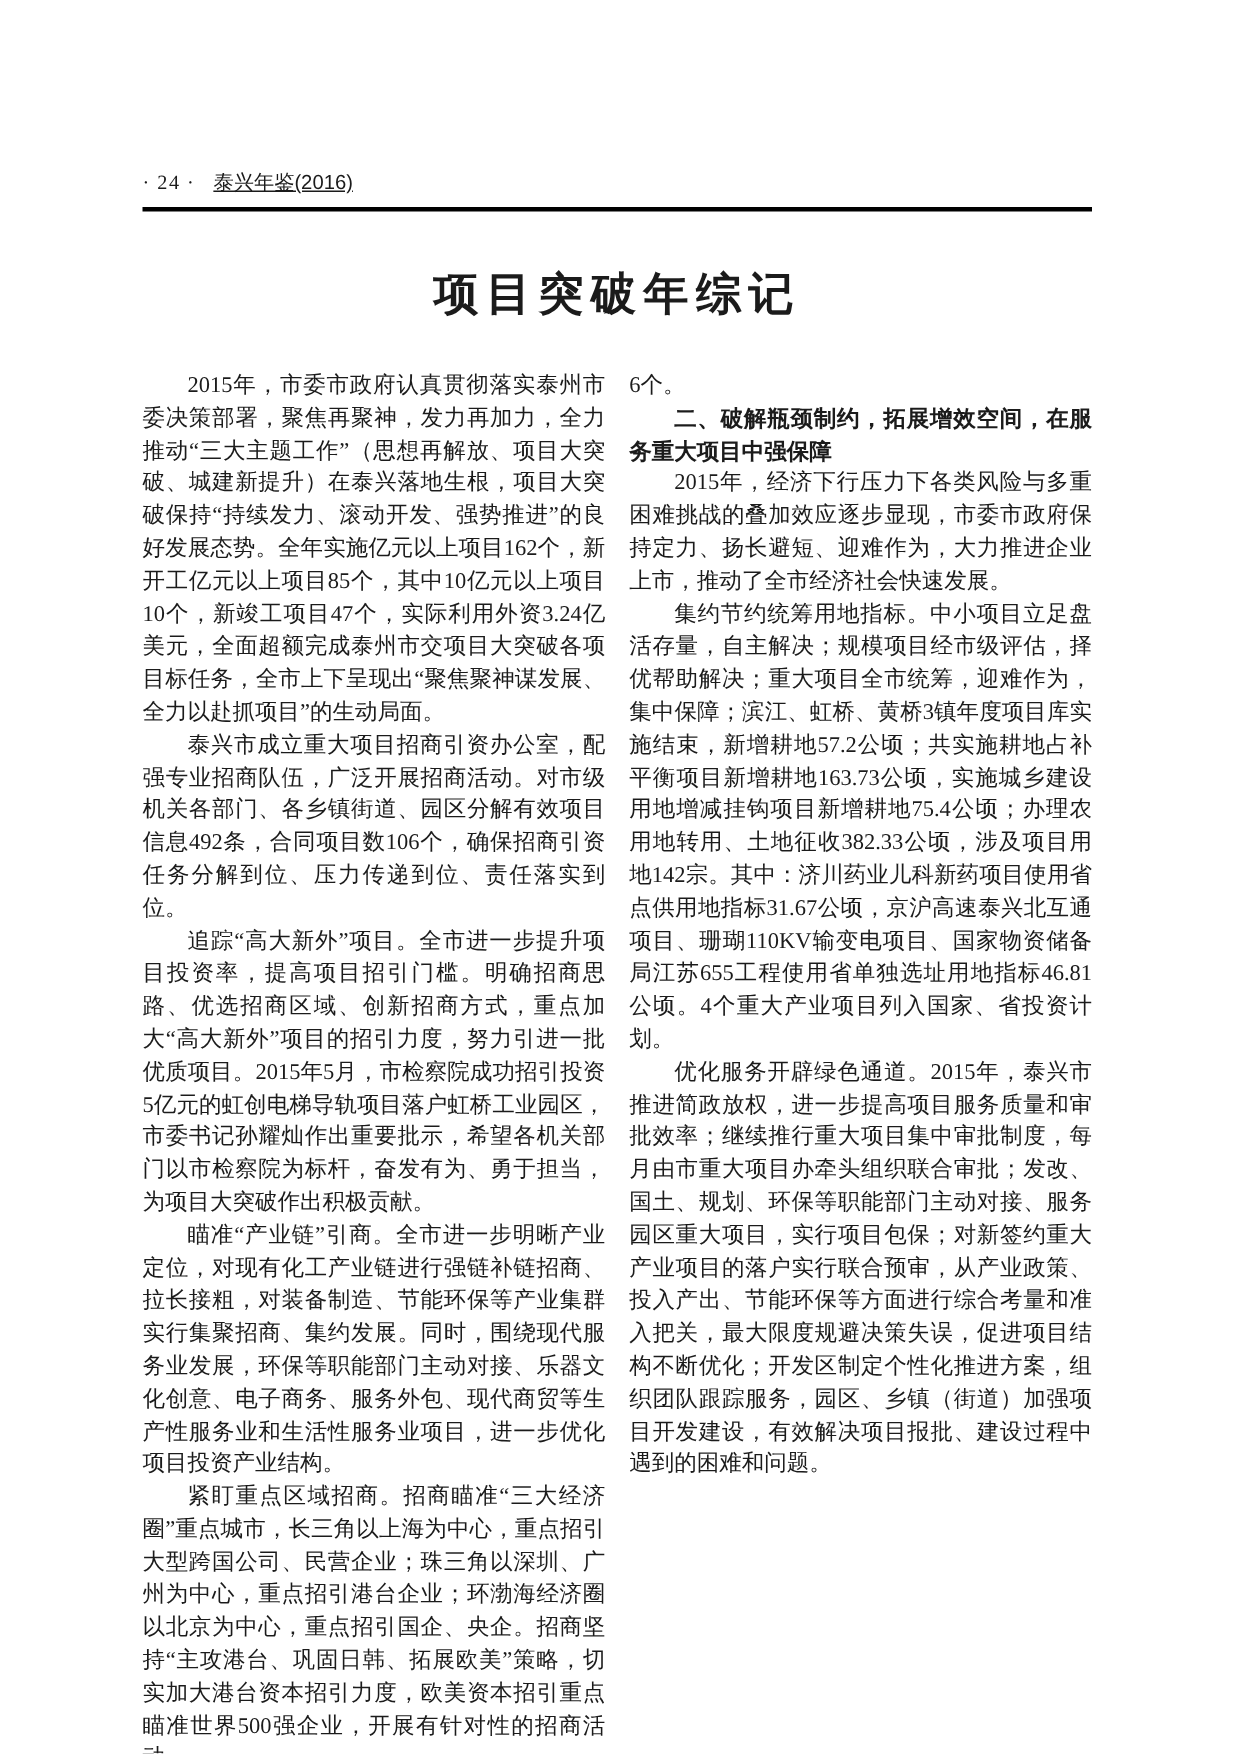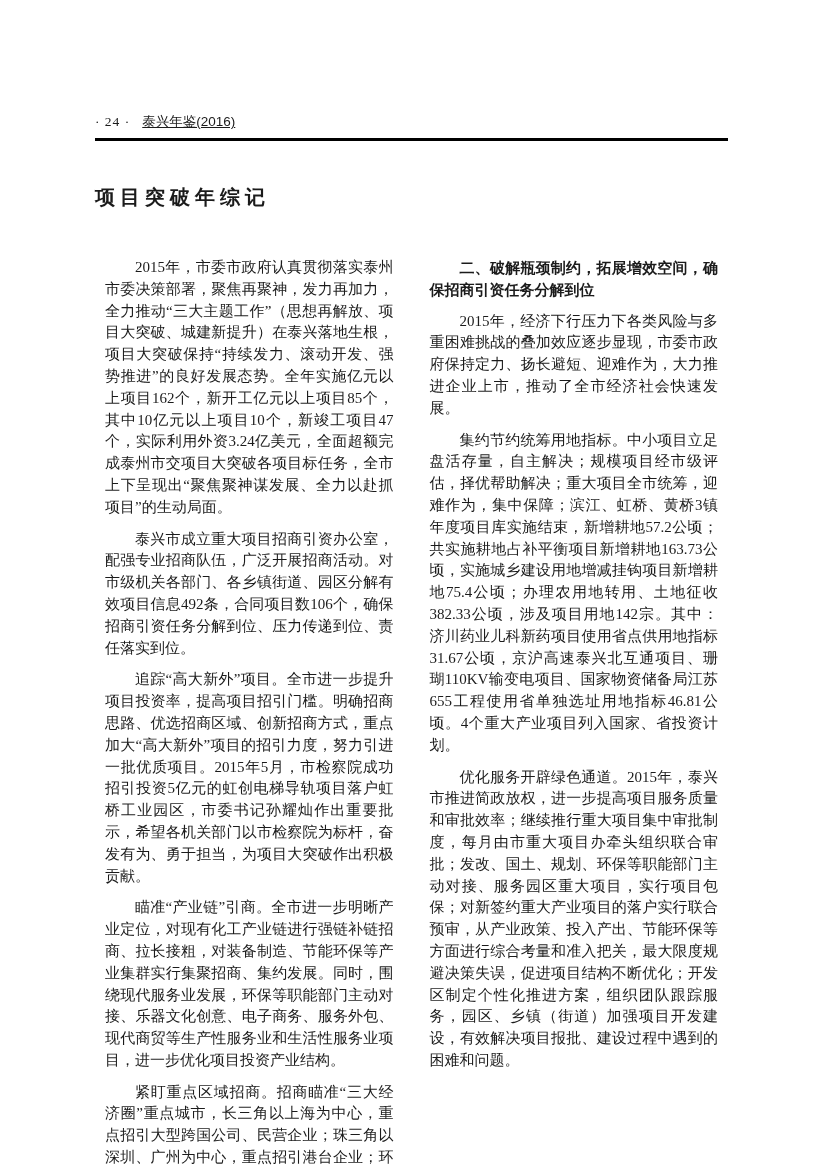--- a/index.html
+++ b/index.html
@@ -41,40 +41,41 @@
     text-decoration: underline;
   }
   .header-rule {
     height: 3px;
     background: var(--rule);
     margin-top: 7px;
     border: none;
   }
   .article-title {
     margin: 36px 0 0 0;
+    text-align: center;
     font-family: "Liberation Sans", "DejaVu Sans", sans-serif;
     font-weight: 700;
-    font-size: 20px;
+    font-size: 30px;
     line-height: 40px;
     letter-spacing: 5px;
     color: var(--text);
   }
   .columns {
     display: flex;
     gap: 16px;
     margin-top: 30px;
     font-size: 15px;
     line-height: 21.8px;
   }
   .column {
     flex: 1;
     min-width: 0;
   }
   .block {
-    margin: 10px;
+    margin: 0;
     text-indent: 2em;
     text-align: justify;
   }
   .block.continuation {
     text-indent: 0;
   }
   .block.heading {
     font-weight: 700;
     font-family: "Liberation Sans", "DejaVu Sans", sans-serif;
   }
@@ -95,20 +96,21 @@
 
   <div class="columns">
     <div class="column">
         <p class="block paragraph">2015年，市委市政府认真贯彻落实泰州市委决策部署，聚焦再聚神，发力再加力，全力推动“三大主题工作”（思想再解放、项目大突破、城建新提升）在泰兴落地生根，项目大突破保持“持续发力、滚动开发、强势推进”的良好发展态势。全年实施亿元以上项目162个，新开工亿元以上项目85个，其中10亿元以上项目10个，新竣工项目47个，实际利用外资3.24亿美元，全面超额完成泰州市交项目大突破各项目标任务，全市上下呈现出“聚焦聚神谋发展、全力以赴抓项目”的生动局面。</p>
         <p class="block paragraph">泰兴市成立重大项目招商引资办公室，配强专业招商队伍，广泛开展招商活动。对市级机关各部门、各乡镇街道、园区分解有效项目信息492条，合同项目数106个，确保招商引资任务分解到位、压力传递到位、责任落实到位。</p>
         <p class="block paragraph">追踪“高大新外”项目。全市进一步提升项目投资率，提高项目招引门槛。明确招商思路、优选招商区域、创新招商方式，重点加大“高大新外”项目的招引力度，努力引进一批优质项目。2015年5月，市检察院成功招引投资5亿元的虹创电梯导轨项目落户虹桥工业园区，市委书记孙耀灿作出重要批示，希望各机关部门以市检察院为标杆，奋发有为、勇于担当，为项目大突破作出积极贡献。</p>
         <p class="block paragraph">瞄准“产业链”引商。全市进一步明晰产业定位，对现有化工产业链进行强链补链招商、拉长接粗，对装备制造、节能环保等产业集群实行集聚招商、集约发展。同时，围绕现代服务业发展，环保等职能部门主动对接、乐器文化创意、电子商务、服务外包、现代商贸等生产性服务业和生活性服务业项目，进一步优化项目投资产业结构。</p>
         <p class="block paragraph">紧盯重点区域招商。招商瞄准“三大经济圈”重点城市，长三角以上海为中心，重点招引大型跨国公司、民营企业；珠三角以深圳、广州为中心，重点招引港台企业；环渤海经济圈以北京为中心，重点招引国企、央企。招商坚持“主攻港台、巩固日韩、拓展欧美”策略，切实加大港台资本招引力度，欧美资本招引重点瞄准世界500强企业，开展有针对性的招商活动。</p>
       </div>
     <div class="column">
-        <p class="block heading">二、破解瓶颈制约，拓展增效空间，确保招商引资任务分解到位</p>
+        <p class="block continuation">6个。</p>
+        <p class="block heading">二、破解瓶颈制约，拓展增效空间，在服务重大项目中强保障</p>
         <p class="block paragraph">2015年，经济下行压力下各类风险与多重困难挑战的叠加效应逐步显现，市委市政府保持定力、扬长避短、迎难作为，大力推进企业上市，推动了全市经济社会快速发展。</p>
         <p class="block paragraph">集约节约统筹用地指标。中小项目立足盘活存量，自主解决；规模项目经市级评估，择优帮助解决；重大项目全市统筹，迎难作为，集中保障；滨江、虹桥、黄桥3镇年度项目库实施结束，新增耕地57.2公顷；共实施耕地占补平衡项目新增耕地163.73公顷，实施城乡建设用地增减挂钩项目新增耕地75.4公顷；办理农用地转用、土地征收382.33公顷，涉及项目用地142宗。其中：济川药业儿科新药项目使用省点供用地指标31.67公顷，京沪高速泰兴北互通项目、珊瑚110KV输变电项目、国家物资储备局江苏655工程使用省单独选址用地指标46.81公顷。4个重大产业项目列入国家、省投资计划。</p>
         <p class="block paragraph">优化服务开辟绿色通道。2015年，泰兴市推进简政放权，进一步提高项目服务质量和审批效率；继续推行重大项目集中审批制度，每月由市重大项目办牵头组织联合审批；发改、国土、规划、环保等职能部门主动对接、服务园区重大项目，实行项目包保；对新签约重大产业项目的落户实行联合预审，从产业政策、投入产出、节能环保等方面进行综合考量和准入把关，最大限度规避决策失误，促进项目结构不断优化；开发区制定个性化推进方案，组织团队跟踪服务，园区、乡镇（街道）加强项目开发建设，有效解决项目报批、建设过程中遇到的困难和问题。</p>
       </div>
   </div>
 
 </div>
 
 </body></html>

